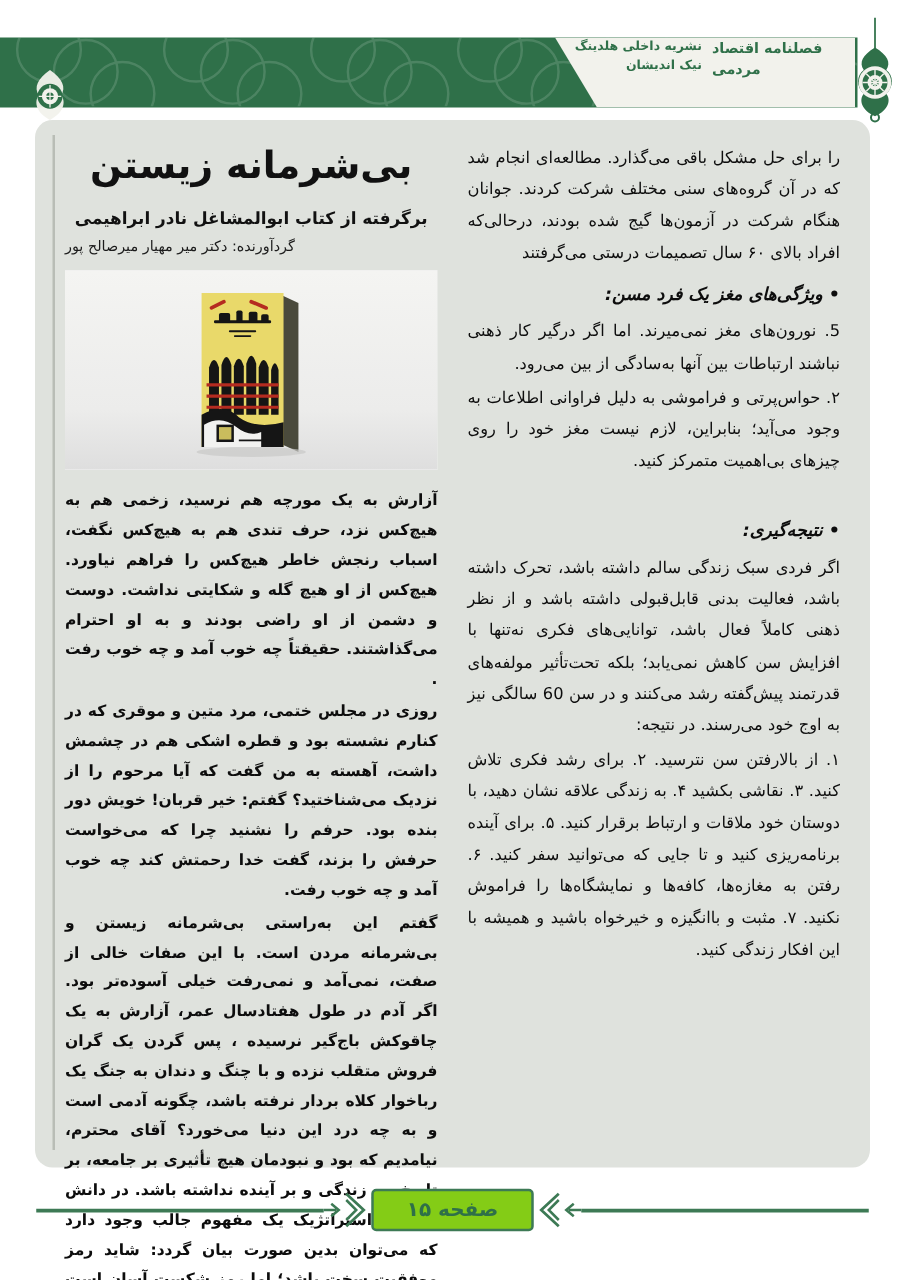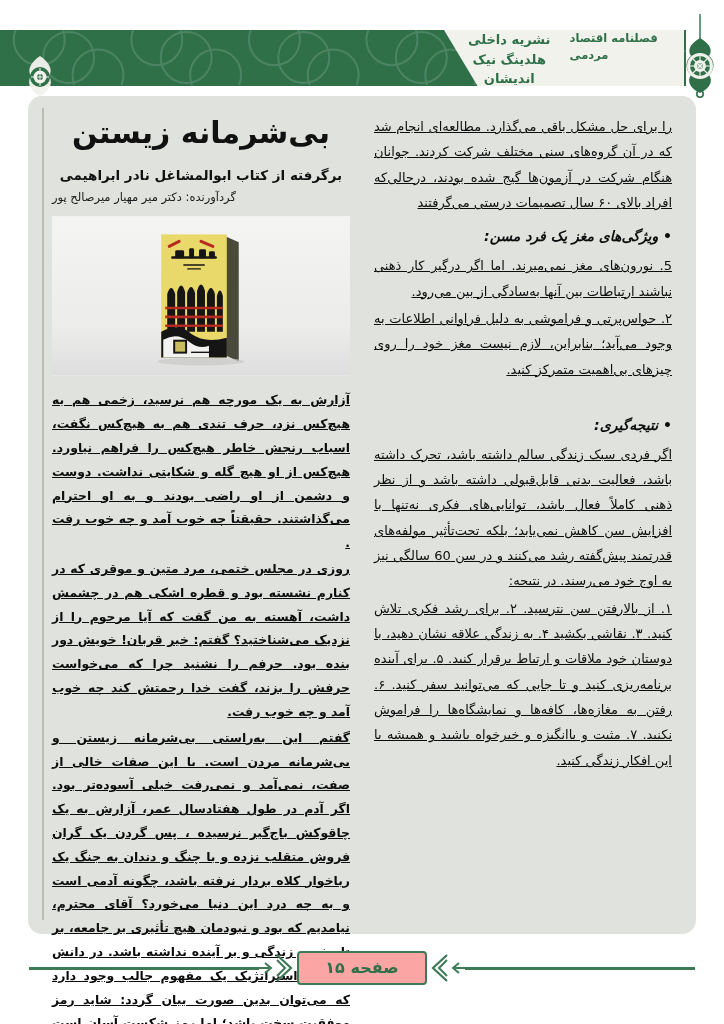--- a/index.html
+++ b/index.html
@@ -65,26 +65,26 @@
     font-weight: bold;
     color: #2f7049;
     line-height: 1.5;
     letter-spacing: 0;
     width: 100%;
     text-align: left;
     padding-left: 8px;
     box-sizing: border-box;
   }
   .header-line2 {
-    font-size: 13px;
+    font-size: 10px;
     font-weight: bold;
     color: #2f7049;
     line-height: 1.5;
     width: 100%;
-    text-align: center;
+    text-align: right;
     padding-left: 8px;
     box-sizing: border-box;
   }
   .seal {
     position: absolute;
     top: -16px;
     right: 1px;
     width: 46px;
     height: 86px;
   }
@@ -165,21 +165,20 @@
   }
 
   
   .body-text {
     font-size: 12.4px;
     line-height: 1.92;
     color: #0d0d0d;
     text-align: justify;
     margin: 0 0 2px 0;
     font-weight: bold;
-    text-decoration: underline;
   }
   .col-right .body-text {
     font-weight: normal;
     font-size: 13px;
     line-height: 1.95;
   }
   .section-head {
     font-size: 14px;
     font-weight: bold;
     color: #0d0d0d;
@@ -211,21 +210,21 @@
     position: relative;
     display: flex;
     align-items: center;
     justify-content: center;
     margin: 0 2px;
   }
   .footer-badge {
     border: 2.5px solid #3d7a55;
     border-radius: 4px;
     padding: 5px 26px;
-    background: #fca5a5;
+    background: #84cc16;
     position: relative;
     z-index: 2;
   }
   .footer-page-text {
     font-size: 16px;
     font-weight: bold;
     color: #2f7049;
     line-height: 1.2;
     white-space: nowrap;
   }

